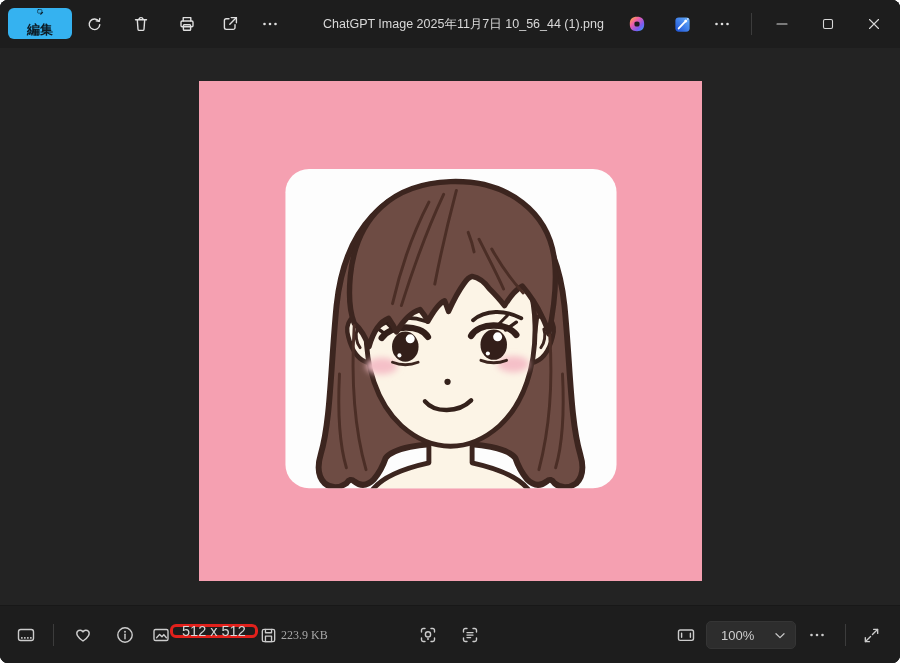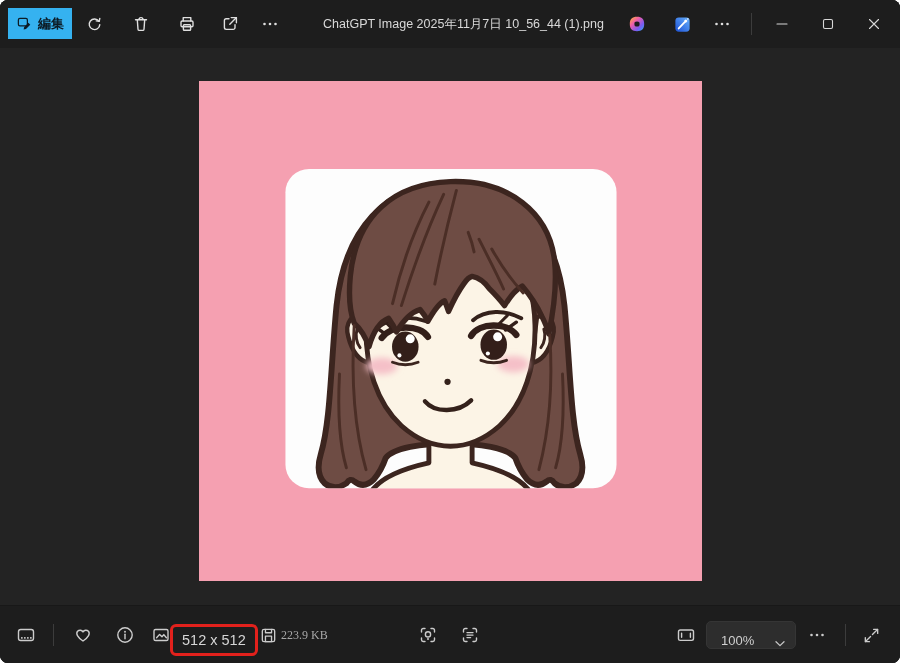--- a/index.html
+++ b/index.html
@@ -7,22 +7,22 @@
   body{font-family:"Liberation Sans","DejaVu Sans",sans-serif;}
 
   .window{position:relative;width:900px;height:663px;background:#232323;border-radius:8px;
           overflow:hidden;box-shadow:inset 0 0 0 1px #3d3d3d;}
 
   
   .titlebar{position:absolute;top:0;left:0;right:0;height:48px;background:#1d1d1d;z-index:5;}
   .tbtn{position:absolute;top:6px;width:36px;height:36px;border:none;background:transparent;
         border-radius:5px;display:flex;align-items:center;justify-content:center;padding:0;cursor:pointer;}
   .edit-btn{position:absolute;top:8px;left:8px;height:31px;width:64px;background:#35b2f0;border:none;
-        border-radius:0;display:flex;align-items:center;justify-content:center;gap:5px;
-        font-size:13px;font-weight:600;color:#0c1c26;cursor:pointer;padding:0;}
+        border-radius:6px;display:flex;align-items:center;justify-content:center;gap:5px;
+        font-size:13px;font-weight:600;color:#0c1c26;cursor:pointer;padding:0;flex-direction:column;}
   .title{position:absolute;left:0;right:0;top:0;height:48px;line-height:48px;text-align:center;
         color:#d9d9d9;font-size:12.5px;pointer-events:none;white-space:nowrap;padding-left:27px;}
   .caption{position:absolute;top:0;width:46px;height:48px;border:none;background:transparent;
         display:flex;align-items:center;justify-content:center;padding:0;cursor:pointer;}
   .vsep{position:absolute;width:1px;background:#3c3c3c;}
   .vsep.top{top:13px;height:22px;}
   .ic{stroke:#dfdfdf;fill:none;stroke-width:1.4;stroke-linecap:round;stroke-linejoin:round;}
   .icf{fill:#dfdfdf;stroke:none;}
   .icdark{stroke:#0c1c26;fill:none;stroke-width:1.5;stroke-linecap:round;stroke-linejoin:round;}
 
@@ -31,26 +31,26 @@
   .photo{position:absolute;left:199px;top:81px;width:503px;height:500px;}
 
   
   .statusbar{position:absolute;bottom:0;left:0;right:0;height:58px;background:#1d1d1d;
         border-top:1px solid #181818;z-index:5;}
   .sbtn{position:absolute;top:13px;width:34px;height:32px;border:none;background:transparent;
         border-radius:5px;display:flex;align-items:center;justify-content:center;padding:0;cursor:pointer;}
   .sic{stroke:#cccccc;fill:none;stroke-width:1.4;stroke-linecap:round;stroke-linejoin:round;}
   .sicf{fill:#cccccc;stroke:none;}
   .vsep.bot{top:18px;height:22px;}
-  .dim-box{position:absolute;left:170px;top:18px;height:32px;display:flex;align-items:center;
+  .dim-box{position:absolute;left:170px;top:18px;height:14px;display:flex;align-items:center;
         padding:0 9px;border:3.5px solid #e2211c;border-radius:6px;}
   .dim-text{color:#d6d6d6;font-size:14.5px;white-space:nowrap;}
   .kb-text{position:absolute;left:281px;top:0;height:58px;line-height:58px;color:#a8a8a8;font-size:12px;font-family:Liberation Serif, serif;}
   .zoom-pill{position:absolute;left:706px;top:15px;width:90px;height:28px;background:#2d2d2d;
-        border:1px solid #353535;border-radius:5px;display:flex;align-items:flex-end;
+        border:1px solid #353535;border-radius:5px;display:flex;align-items:center;
         justify-content:space-between;padding:0 10px 0 14px;cursor:pointer;}
   .zoom-text{color:#cfcfcf;font-size:13px;}
 </style>
 </head>
 <body>
 
 <div class="window">
 
   <div class="canvas">
     <div class="photo">

